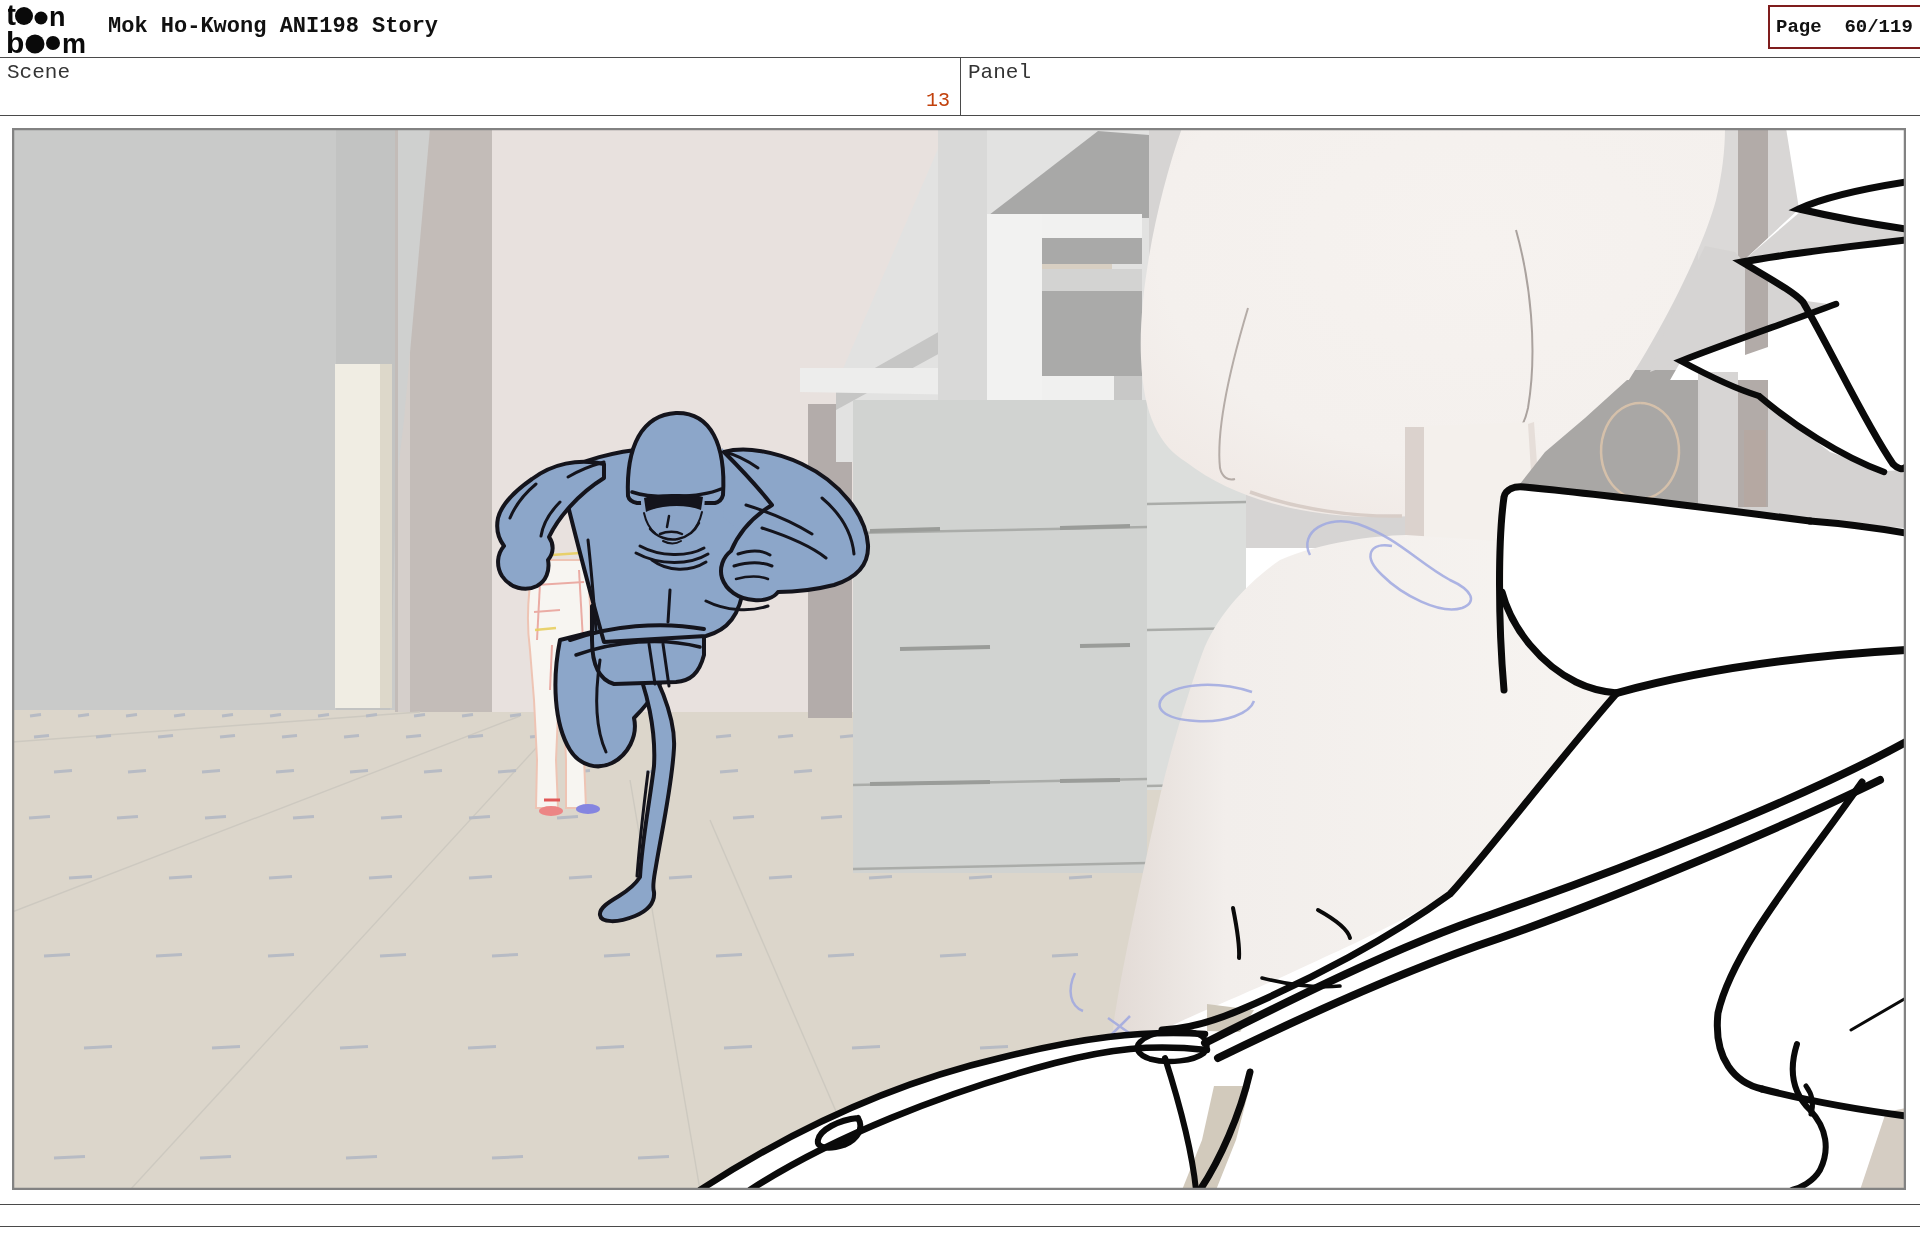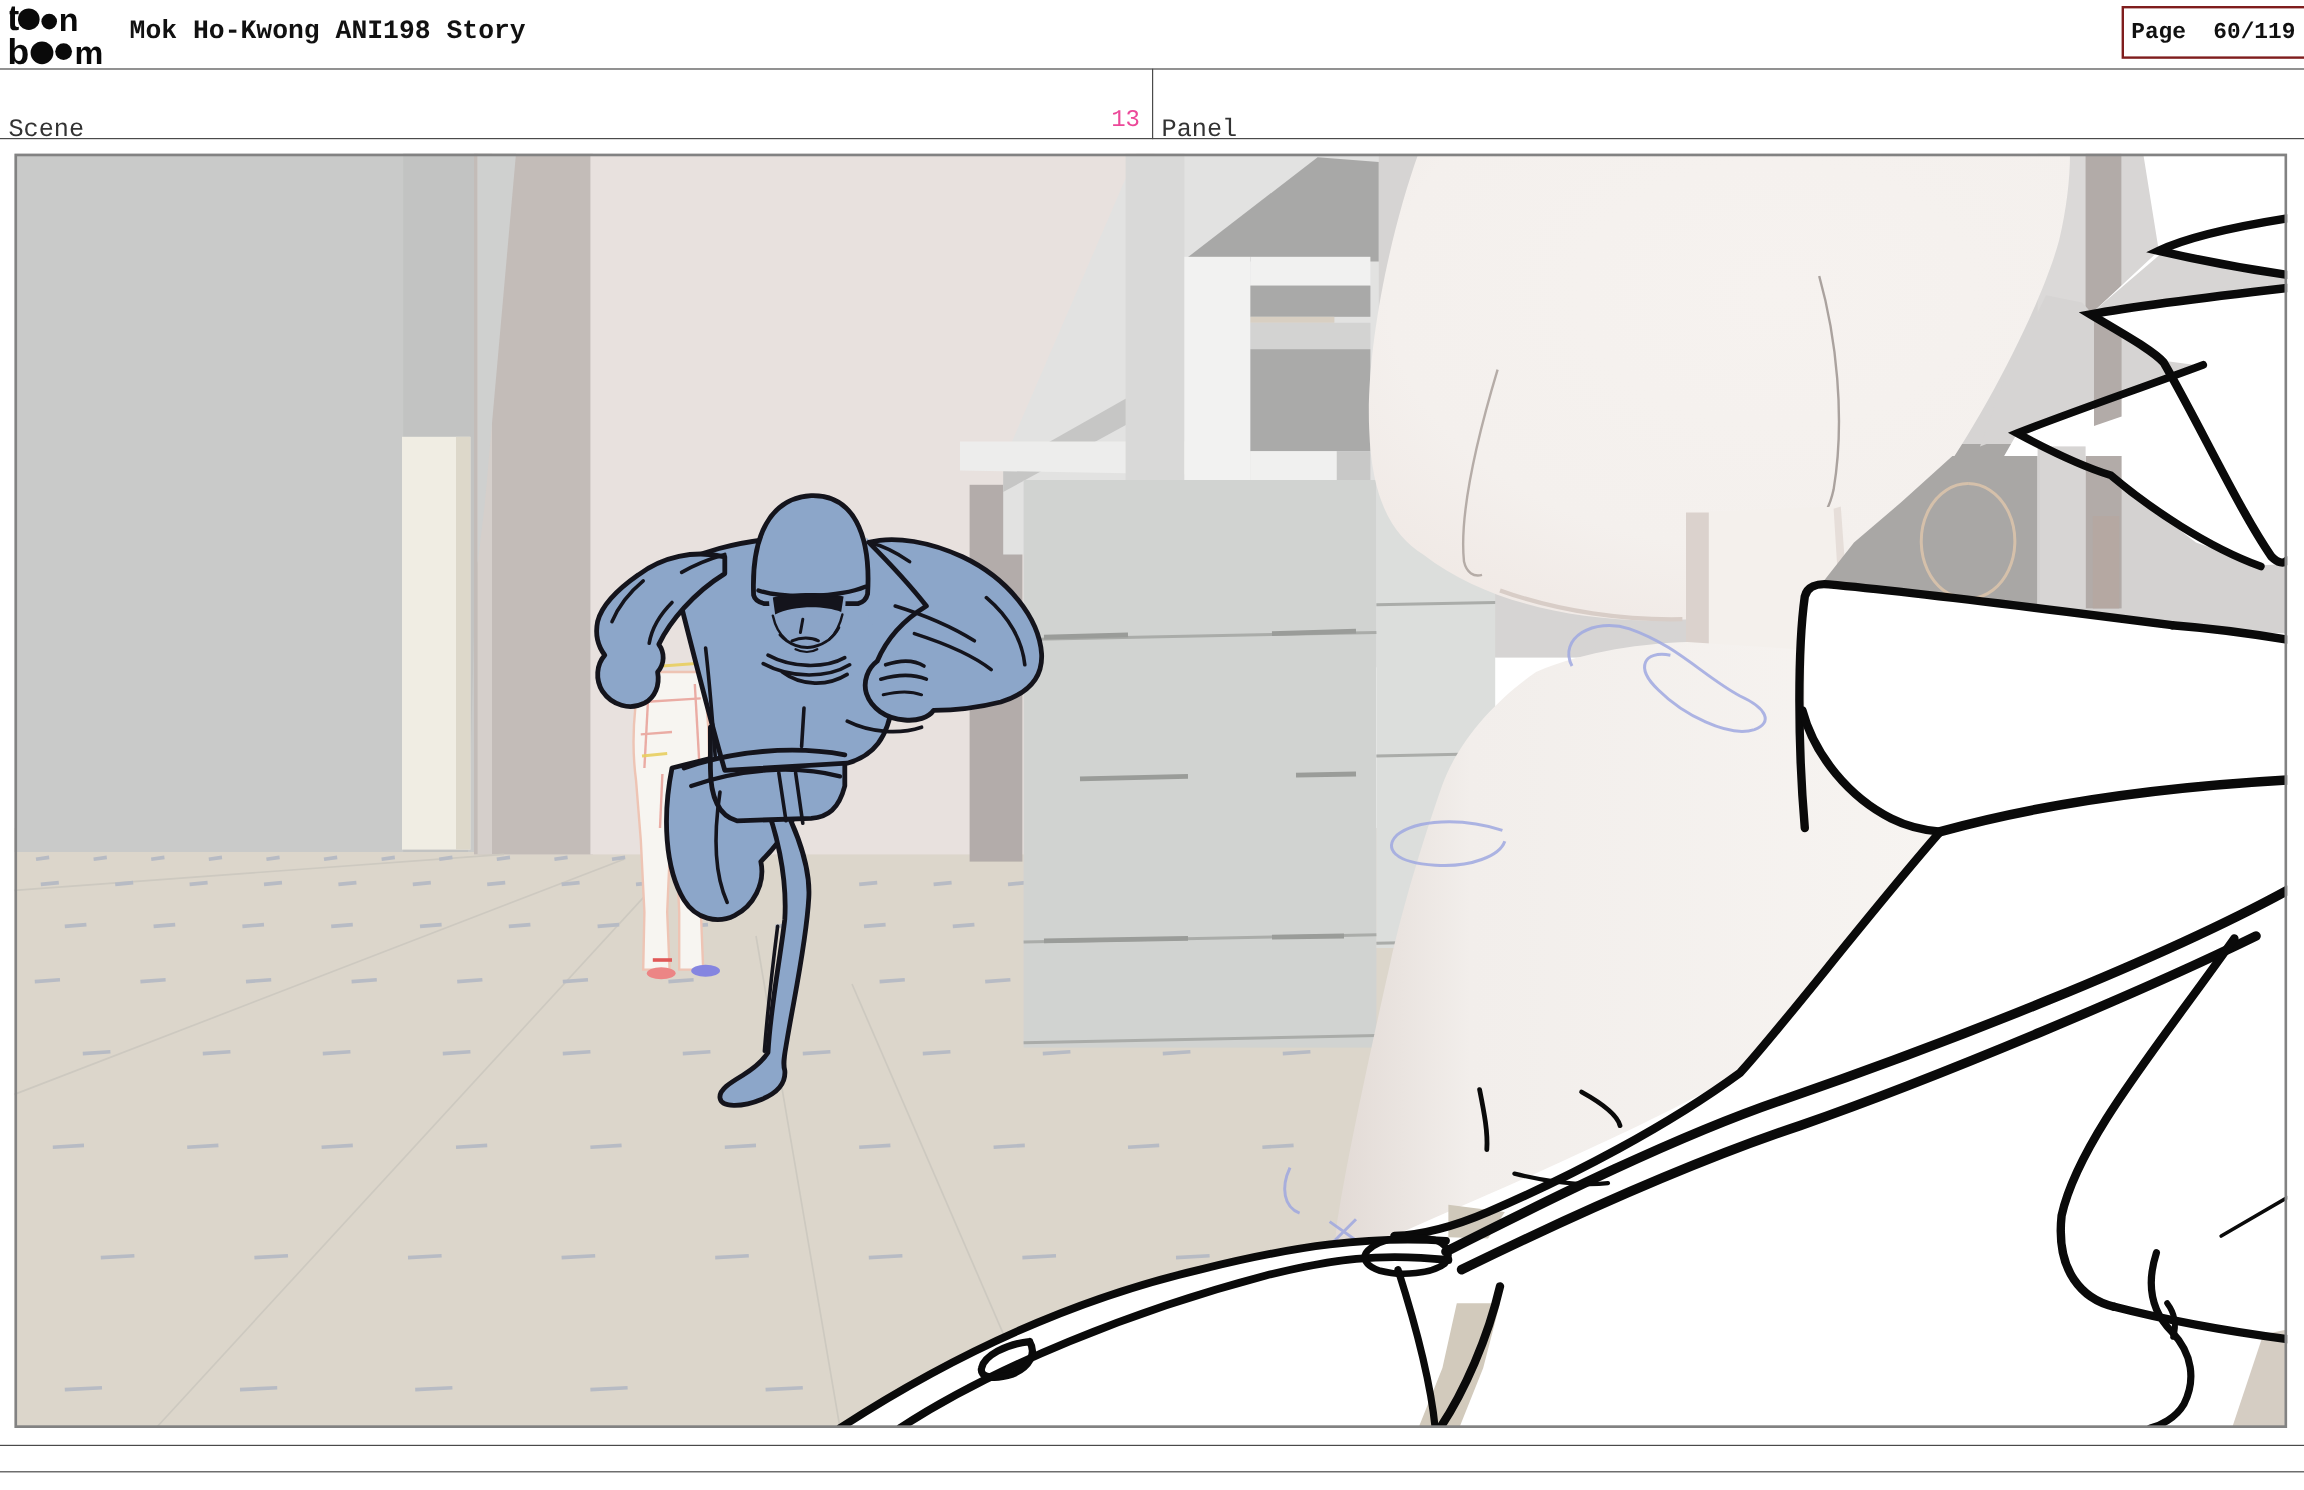--- a/index.html
+++ b/index.html
@@ -2,22 +2,22 @@
 <html><head>
 <meta charset="utf-8">
 <style>
   html,body{margin:0;padding:0;background:#ffffff;width:1920px;height:1242px;overflow:hidden;}
   body{font-family:"Liberation Mono", monospace;position:relative;}
   .logo{position:absolute;left:8px;top:2px;width:100px;height:54px;}
   .title{position:absolute;left:108px;top:14px;font-weight:bold;font-size:22px;letter-spacing:0px;color:#111;}
   .pagebox{position:absolute;left:1768px;top:5px;width:146px;height:40px;border:2px solid #7f1d1d;background:#fff;padding-left:14px;}
   .pagebox span{position:absolute;left:6px;top:9px;font-weight:bold;font-size:19px;letter-spacing:0px;color:#111;white-space:nowrap;}
   .cell{position:absolute;top:57px;height:57px;border:1px solid #4a4a4a;background:#fff;}
-  .cell .lab{position:absolute;left:7px;top:3px;font-size:21px;color:#333;margin-top:36px;}
-  .cell .num{position:absolute;right:10px;bottom:3px;font-size:20px;color:#ec4899;}
+  .cell .lab{position:absolute;left:7px;top:3px;font-size:21px;color:#333;}
+  .cell .num{position:absolute;right:10px;bottom:3px;font-size:20px;color:#c2410c;}
   .scene{left:-1px;width:960px;}
   .panelc{left:960px;width:959px;padding-left:44px;}
   .bottomstrip{position:absolute;left:-1px;top:1204px;width:1920px;height:21px;border:1px solid #4a4a4a;background:#fff;}
   .art{position:absolute;left:12px;top:128px;width:1894px;height:1062px;}
 </style>
 </head>
 <body>
 <div class="logo">
 <svg width="100" height="54" viewBox="0 0 100 54">
 <g fill="#0a0a0a" font-family="Liberation Sans, sans-serif" font-weight="bold">

